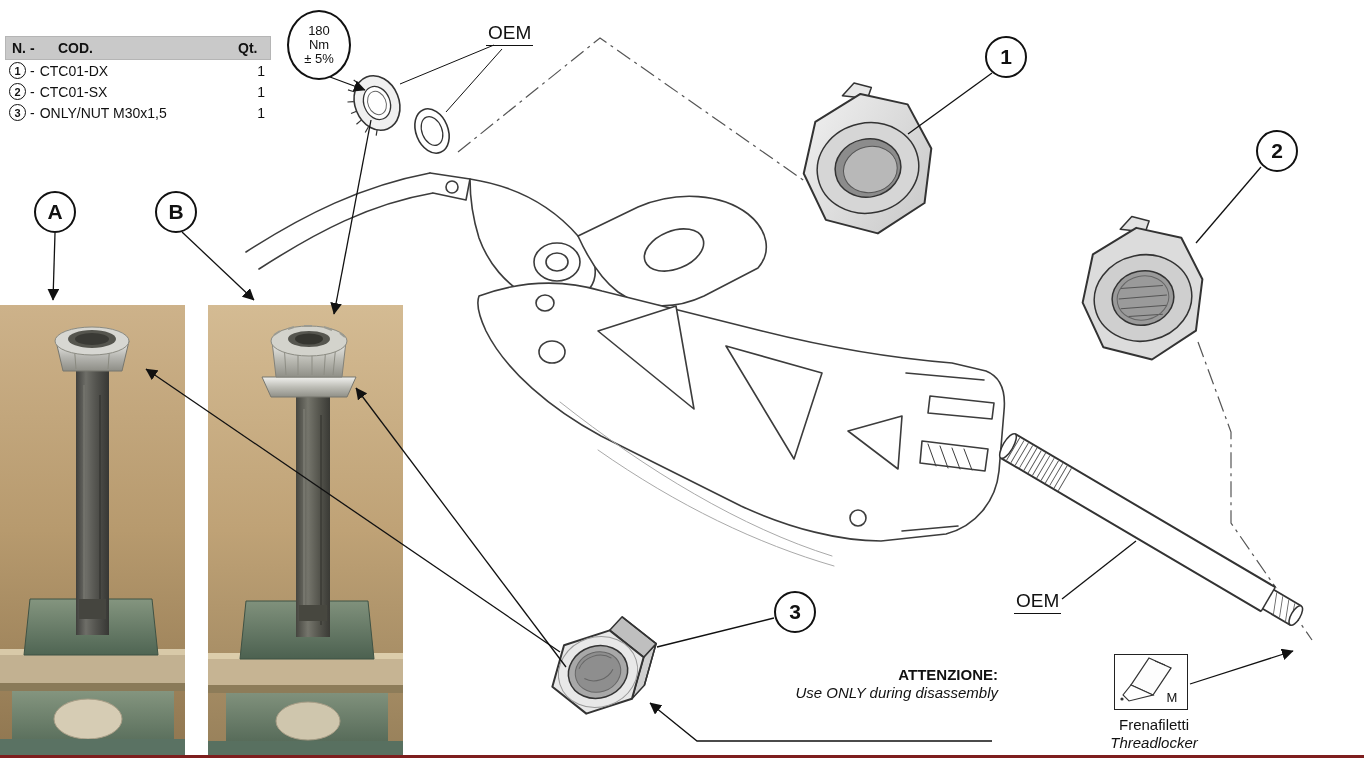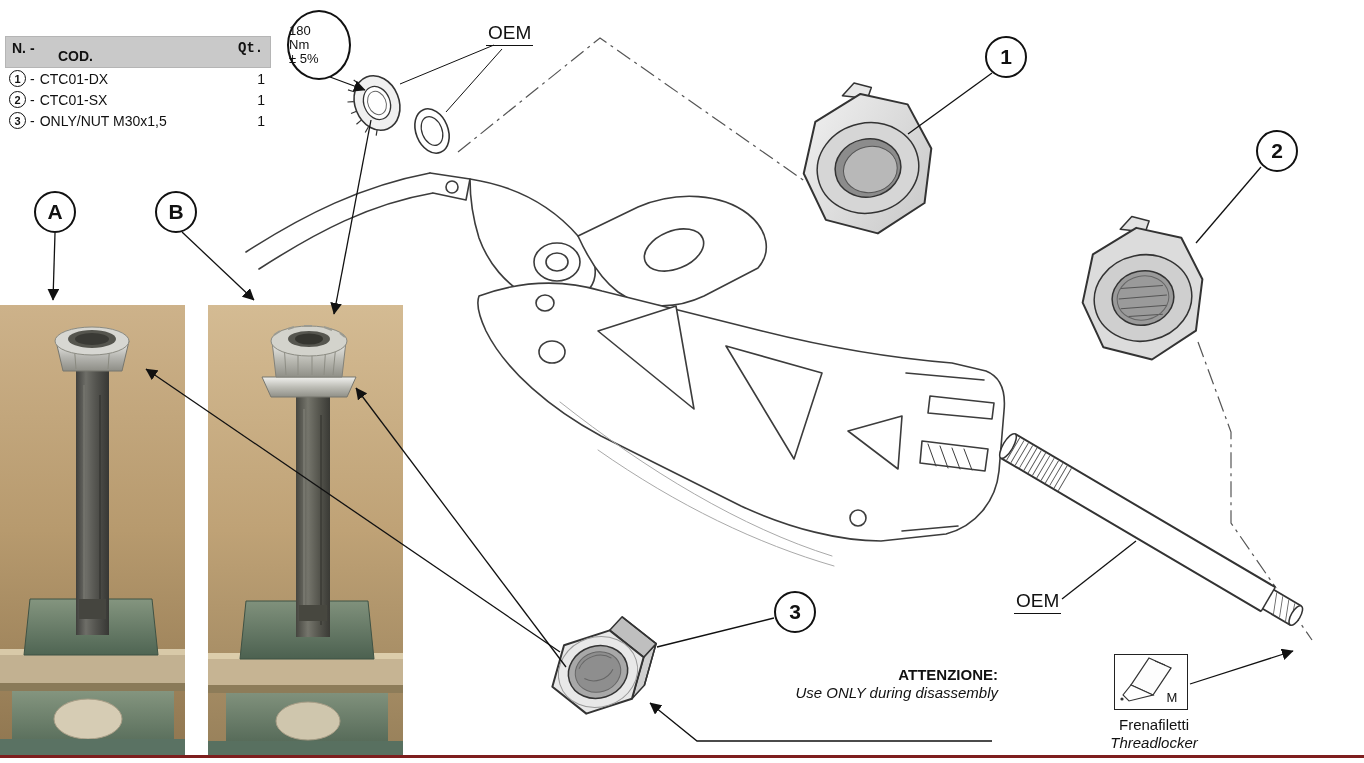--- a/index.html
+++ b/index.html
@@ -4,36 +4,36 @@
 <style>
   html,body{margin:0;padding:0;background:#fff;}
   .canvas{position:relative;width:1364px;height:763px;background:#fff;overflow:hidden;
           font-family:"Liberation Sans",sans-serif;color:#111;}
   .photo{position:absolute;z-index:1;}
   .lineart{position:absolute;left:0;top:0;z-index:2;}
 
   
   .parts-table{position:absolute;left:5px;top:36px;width:266px;z-index:3;font-size:14px;}
   .pt-head{display:flex;background:#c9c9c9;font-weight:bold;padding:3px 6px;border:1px solid #b5b5b5;box-sizing:border-box;}
-  .h-num{width:46px;} .h-code{flex:1;margin-top:8px;} .h-qty{width:26px;font-family:Liberation Mono, monospace;}
+  .h-num{width:46px;} .h-code{flex:1;} .h-qty{width:26px;}
   .pt-row{display:flex;align-items:center;padding:2px 6px 2px 4px;}
   .pt-circ{width:17px;height:17px;border:1.5px solid #111;border-radius:50%;display:flex;align-items:center;
            justify-content:center;font-size:11px;font-weight:bold;margin-right:4px;box-sizing:border-box;flex:none;}
   .pt-dash{margin-right:5px;}
   .pt-code{flex:1;white-space:nowrap;}
   .pt-qty{width:22px;text-align:right;}
 
   
   .balloon{position:absolute;width:42px;height:42px;border:2.5px solid #111;border-radius:50%;background:#fff;
            display:flex;align-items:center;justify-content:center;font-weight:bold;font-size:21px;
            box-sizing:border-box;z-index:3;}
 
   
   .torque{position:absolute;left:287px;top:10px;width:60px;height:66px;border:2px solid #111;border-radius:50%;
-          background:#fff;display:flex;flex-direction:column;align-items:flex-start;justify-content:center;
+          background:#fff;display:flex;flex-direction:column;align-items:center;justify-content:center;
           font-size:13px;line-height:14px;z-index:3;}
 
   .oem-label{position:absolute;font-size:19px;border-bottom:1.5px solid #111;padding:0 2px 1px 2px;z-index:3;background:transparent;}
 
   .attention{position:absolute;left:688px;top:666px;width:310px;text-align:right;font-size:15px;line-height:18px;z-index:3;}
   .att-b{font-weight:bold;}
   .att-bi{font-weight:bold;font-style:italic;}
   .att-i{font-style:italic;}
 
   .tl-box{position:absolute;left:1114px;top:654px;width:74px;height:56px;border:1.5px solid #222;background:#fff;z-index:3;box-sizing:border-box;}

